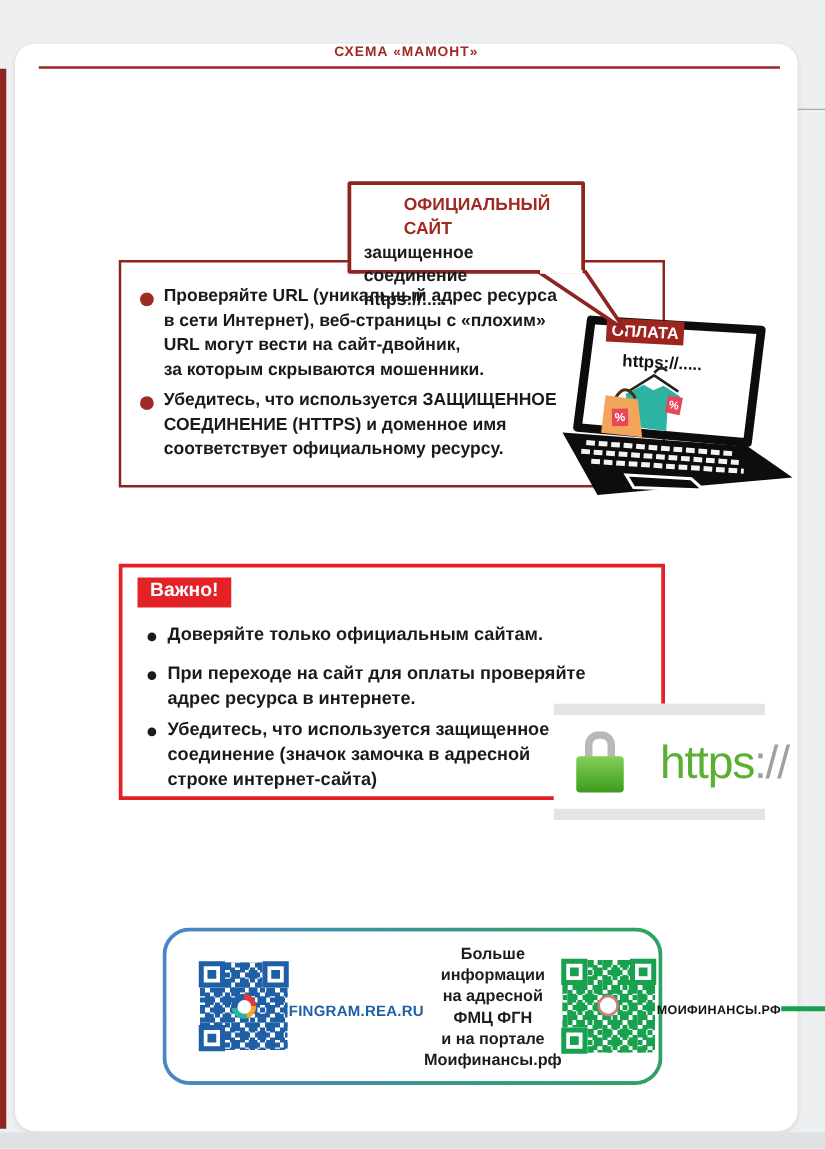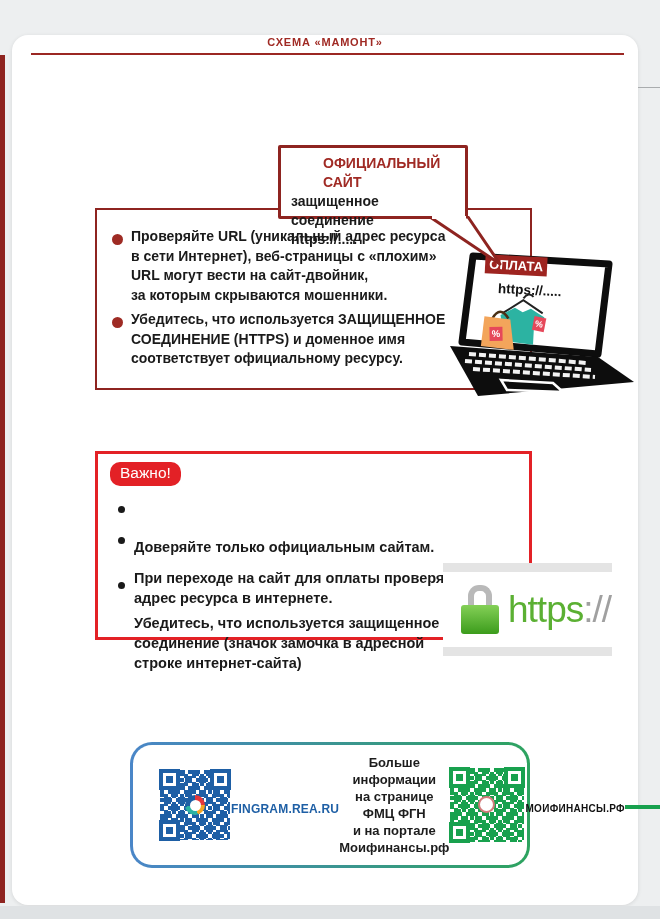--- a/index.html
+++ b/index.html
@@ -28,34 +28,34 @@
   .dot-small{position:absolute;width:7px;height:7px;border-radius:50%;background:#1a1a1a;}
   .bullet-text{position:absolute;font-size:14px;font-weight:bold;color:#1a1a1a;
         line-height:19.5px;white-space:pre-line;}
 
   .laptop{position:absolute;left:437px;top:247px;width:200px;height:162px;z-index:3;}
 
   
   .imp-box{position:absolute;left:95px;top:451px;width:437px;height:189px;background:#fff;
         border:3px solid #e32126;box-sizing:border-box;z-index:1;}
   .imp-label{position:absolute;left:12px;top:8px;background:#e32126;color:#fff;
-        font-size:15.5px;font-weight:normal;padding:2px 10px 4px;border-radius:10px;}
-  .imp-text{line-height:20px;font-size:14.5px;margin-top:39px;}
+        font-size:15.5px;font-weight:bold;padding:2px 10px 4px;}
+  .imp-text{line-height:20px;font-size:14.5px;}
 
   
   .https-badge{position:absolute;left:443px;top:563px;width:169px;height:93px;background:#fff;
         z-index:2;display:flex;flex-direction:column;}
   .badge-strip{height:9px;background:#e4e4e4;}
   .badge-mid{flex:1;display:flex;align-items:center;padding-left:18px;}
   .lock{width:38px;margin-right:9px;}
   .lock-shackle{width:12px;height:16px;border:6px solid #b9b9b9;border-bottom:none;
         border-radius:11px 11px 0 0;margin:0 auto;}
   .lock-body{width:38px;height:29px;background:linear-gradient(#84d057,#3c9c1c);
         border-radius:3px;margin-top:-2px;}
-  .https-green{font-size:37px;color:#5bb033;letter-spacing:-1px;}
+  .https-green{font-size:37px;color:#5bb033;letter-spacing:-1px;margin-left:20px;}
   .https-gray{font-size:37px;color:#a0a0a0;letter-spacing:-1px;}
 
   
   .footer-panel{position:absolute;left:130px;top:742px;width:400px;height:126px;border-radius:22px;
         border:3px dotted transparent;box-sizing:border-box;
         background:linear-gradient(#fff,#fff) padding-box,linear-gradient(90deg,#4a86c8,#2da35f) border-box;
         display:flex;align-items:center;justify-content:space-between;padding:0 26px;z-index:1;}
   .qr-block{display:flex;flex-direction:row;align-items:center;}
   .qr{position:relative;background:#fff;}
   .qr-cells{position:absolute;inset:1px;
@@ -175,21 +175,21 @@
         <span class="finder" style="right:0;top:0;"></span>
         <span class="finder" style="left:0;bottom:0;"></span>
         <span class="qr-logo">
             <span class="qr-logo-inner"></span>
           </span>
       </div>
       <div class="fingram-label">FINGRAM.REA.RU</div>
     </div>
 
     <div class="footer-text">Больше информации
-на странице ФМЦ ФГН
+на адресной ФМЦ ФГН
 и на портале
 Моифинансы.рф</div>
 
     <div class="qr-block">
       <div class="qr" style="--c:#18a14e;width:76px;height:76px;">
         <div class="qr-cells"></div>
         <span class="finder" style="left:0;top:0;"></span>
         <span class="finder" style="right:0;top:0;"></span>
         <span class="finder" style="left:0;bottom:0;"></span>
         <span class="qr-logo-plain"></span>

